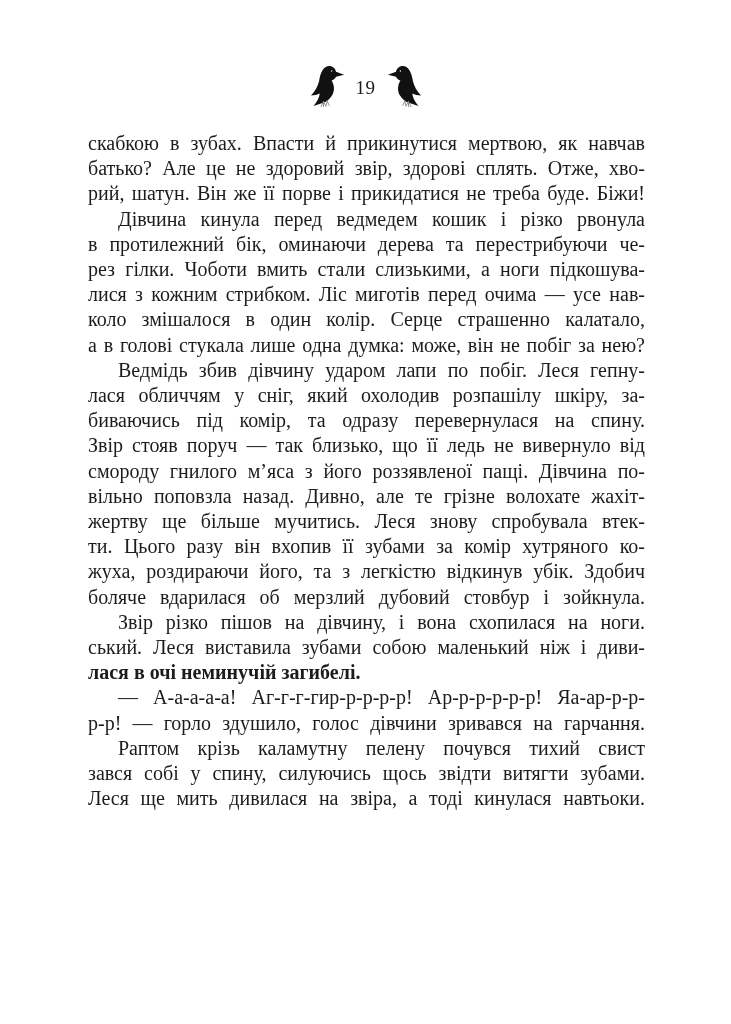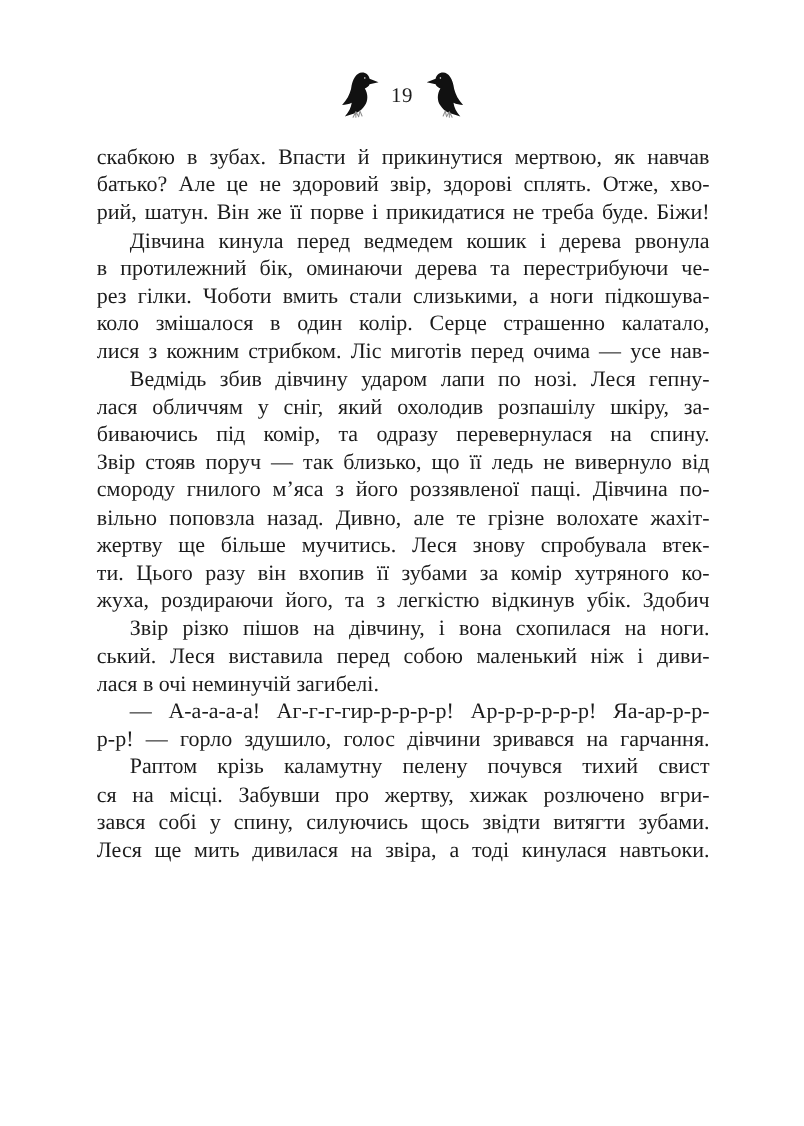--- a/index.html
+++ b/index.html
@@ -48,21 +48,21 @@
     width:557px;
     font-size:20px;
     line-height:25.2px;
   }
   .para .line{
     text-align:justify;
     text-align-last:justify;
     white-space:normal;
   }
   .para .line.first-indent{ text-indent:30px; }
-  .para .line.no-justify{ text-align-last:left; }
+  .para .line.no-justify{ text-align-last:left;font-weight:bold; }
 </style>
 </head>
 <body>
 
 <div class="page">
 
   <header class="page-header">
     <span class="ornament">
       <svg viewBox="0 0 64 72" xmlns="http://www.w3.org/2000/svg" aria-hidden="true">
         <path fill="var(--ornament)" d="M37,4 C43,4 47,8 48,13 L61,18 L48,21 C47,24 44,26 41,27
@@ -90,47 +90,48 @@
     </span>
   </header>
 
   <main class="page-text">
       <div class="para">
         <div class="line">скабкою в зубах. Впасти й прикинутися мертвою, як навчав</div>
         <div class="line">батько? Але це не здоровий звір, здорові сплять. Отже, хво-</div>
         <div class="line">рий, шатун. Він же її порве і прикидатися не треба буде. Біжи!</div>
       </div>
       <div class="para">
-        <div class="line first-indent">Дівчина кинула перед ведмедем кошик і дерева рвонула</div>
+        <div class="line first-indent">Дівчина кинула перед ведмедем кошик і різко рвонула</div>
         <div class="line">в протилежний бік, оминаючи дерева та перестрибуючи че-</div>
         <div class="line">рез гілки. Чоботи вмить стали слизькими, а ноги підкошува-</div>
+        <div class="line">лися з кожним стрибком. Ліс миготів перед очима — усе нав-</div>
         <div class="line">коло змішалося в один колір. Серце страшенно калатало,</div>
-        <div class="line">лися з кожним стрибком. Ліс миготів перед очима — усе нав-</div>
+        <div class="line">а в голові стукала лише одна думка: може, він не побіг за нею?</div>
       </div>
       <div class="para">
-        <div class="line first-indent">Ведмідь збив дівчину ударом лапи по нозі. Леся гепну-</div>
+        <div class="line first-indent">Ведмідь збив дівчину ударом лапи по побіг. Леся гепну-</div>
         <div class="line">лася обличчям у сніг, який охолодив розпашілу шкіру, за-</div>
         <div class="line">биваючись під комір, та одразу перевернулася на спину.</div>
         <div class="line">Звір стояв поруч — так близько, що її ледь не вивернуло від</div>
         <div class="line">смороду гнилого м’яса з його роззявленої пащі. Дівчина по-</div>
         <div class="line">вільно поповзла назад. Дивно, але те грізне волохате жахіт-</div>
         <div class="line">жертву ще більше мучитись. Леся знову спробувала втек-</div>
         <div class="line">ти. Цього разу він вхопив її зубами за комір хутряного ко-</div>
         <div class="line">жуха, роздираючи його, та з легкістю відкинув убік. Здобич</div>
+        <div class="line">боляче вдарилася об мерзлий дубовий стовбур і зойкнула.</div>
       </div>
       <div class="para">
         <div class="line first-indent">Звір різко пішов на дівчину, і вона схопилася на ноги.</div>
-        <div class="line">ський. Леся виставила перед собою маленький ніж і диви-</div>
+        <div class="line">ський. Леся виставила зубами собою маленький ніж і диви-</div>
         <div class="line no-justify">лася в очі неминучій загибелі.</div>
       </div>
       <div class="para">
         <div class="line first-indent">— А-а-а-а-а! Аг-г-г-гир-р-р-р-р! Ар-р-р-р-р-р! Яа-ар-р-р-</div>
         <div class="line">р-р! — горло здушило, голос дівчини зривався на гарчання.</div>
       </div>
       <div class="para">
         <div class="line first-indent">Раптом крізь каламутну пелену почувся тихий свист</div>
-        <div class="line">ся на місці. Забувши про жертву, хижак розлючено вгри-</div>
         <div class="line">зався собі у спину, силуючись щось звідти витягти зубами.</div>
         <div class="line">Леся ще мить дивилася на звіра, а тоді кинулася навтьоки.</div>
       </div>
     </main>
 
 </div>
 
 </body></html>

